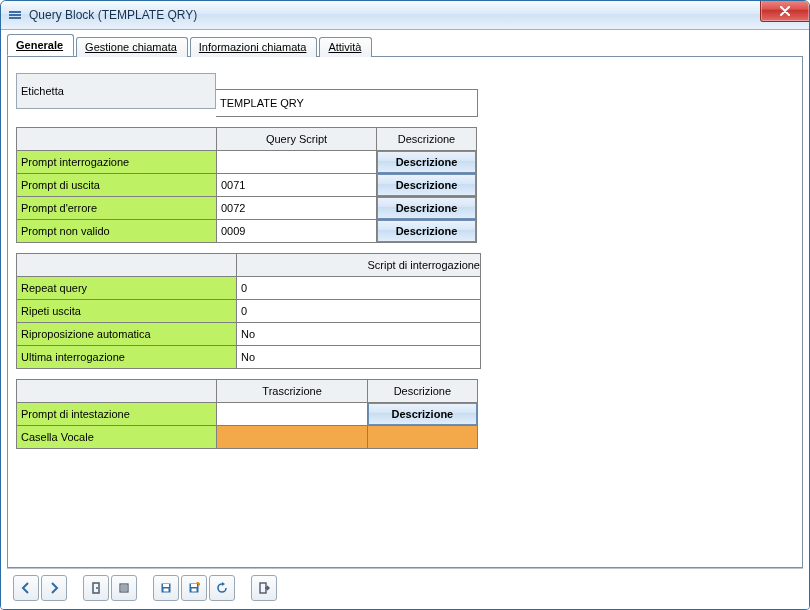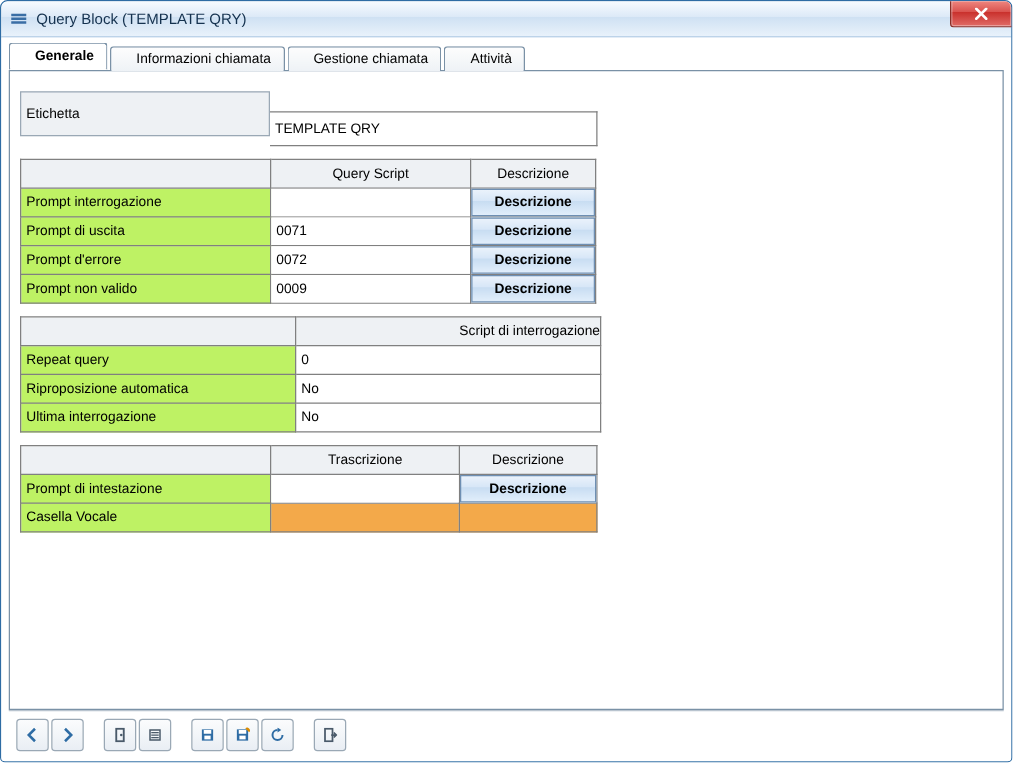--- a/index.html
+++ b/index.html
@@ -6,21 +6,21 @@
   .window { width:810px; height:610px; border:1px solid #2e6ca4; border-radius:6px 6px 4px 4px; background:#fff; box-sizing:border-box; display:flex; flex-direction:column; overflow:hidden; }
   .titlebar { height:28px; background:linear-gradient(#f7fbff,#dce9f7 45%,#cfe1f3 46%,#e9f2fb); border-bottom:1px solid #8fb3d9; display:flex; align-items:center; padding:0 6px; position:relative; border-radius:5px 5px 0 0; }
   .titlebar .app-icon { width:16px; height:16px; margin-right:6px; display:flex; align-items:center; justify-content:center; }
   .titlebar .app-icon svg { display:block; }
   .titlebar .title { color:#15324f; font-size:12px; white-space:nowrap; }
   .win-btns { position:absolute; right:-1px; top:-1px; display:flex; }
   .win-close { width:48px; height:21px; background:linear-gradient(#f08b84,#d9534f 45%,#c9302c 46%,#e06c67); border:1px solid #8a2e27; border-top:none; border-radius:0 5px 0 3px; display:flex; align-items:center; justify-content:center; color:#fff; font-weight:bold; box-shadow:inset 0 0 0 1px rgba(255,255,255,0.35); }
   .win-close svg { display:block; }
   .client { flex:1 1 auto; padding:4px 6px 6px 6px; background:#fff; display:flex; flex-direction:column; min-height:0; }
   .tabs { display:flex; height:22px; align-items:flex-end; position:relative; z-index:2; }
-  .tab { border:1px solid #7a91a6; border-bottom:none; padding:3px 10px 4px 20px; margin-right:2px; background:linear-gradient(#fdfdfd,#eef2f6); border-radius:3px 3px 0 0; font-size:11px; position:relative; top:1px; }
+  .tab { border:1px solid #7a91a6; border-bottom:none; padding:3px 10px 4px 8px; margin-right:2px; background:linear-gradient(#fdfdfd,#eef2f6); border-radius:3px 3px 0 0; font-size:11px; position:relative; top:1px;text-decoration:underline; }
   .tab.active { background:#fff; font-weight:bold; top:0; padding-top:4px; z-index:3; border-bottom:1px solid #fff; }
   .tab-panel { flex:1 1 auto; border:1px solid #7a91a6; background:#fff; padding:8px; display:flex; flex-direction:column; gap:10px; min-height:0; }
   .row-etichetta { display:flex; align-items:center; }
   .lbl-etichetta { width:200px; border:1px solid #9aa8b5; background:#eef1f4; height:36px; display:flex; align-items:center; padding:0 4px; box-sizing:border-box; }
   .inp-etichetta { width:262px; height:28px; border:1px solid #808080; border-left:none; padding:0 4px; box-sizing:border-box; font:inherit;margin-top:24px; }
   .grid { border:1px solid #808080; border-collapse:collapse; table-layout:fixed; }
   .grid col.c1 { width:200px; }
   .grid col.c2 { width:160px; }
   .grid col.c3 { width:100px; }
   .grid td, .grid th { border:1px solid #808080; padding:0; height:22px; vertical-align:middle; }
@@ -60,22 +60,22 @@
         <svg width="12" height="10" viewBox="0 0 12 10">
             <path d="M2 1 L10 9 M10 1 L2 9" stroke="#fff" stroke-width="2" stroke-linecap="round"></path>
           </svg>
       </div>
     </div>
   </div>
 
   <div class="client">
     <div class="tabs">
       <div class="tab active">Generale</div>
+      <div class="tab">Gestione chiamata</div>
       <div class="tab">Informazioni chiamata</div>
-      <div class="tab">Gestione chiamata</div>
       <div class="tab">Attività</div>
     </div>
 
     <div class="tab-panel">
 
       <div class="row-etichetta">
         <div class="lbl-etichetta">Etichetta</div>
         <input class="inp-etichetta" value="TEMPLATE QRY" style="">
       </div>
 
@@ -122,20 +122,24 @@
         <tbody>
             <tr>
           <th></th>
           <th class="header-span">Script di interrogazione</th>
         </tr>
         <tr>
           <td class="row-label">Repeat query</td>
           <td class="cell-disp">0</td>
         </tr>
         <tr>
+          <td class="row-label">Ripeti uscita</td>
+          <td class="cell-disp">0</td>
+        </tr>
+        <tr>
           <td class="row-label">Riproposizione automatica</td>
           <td class="cell-disp">No</td>
         </tr>
         <tr>
           <td class="row-label">Ultima interrogazione</td>
           <td class="cell-disp">No</td>
         </tr>
       </tbody>
         </table>
 

